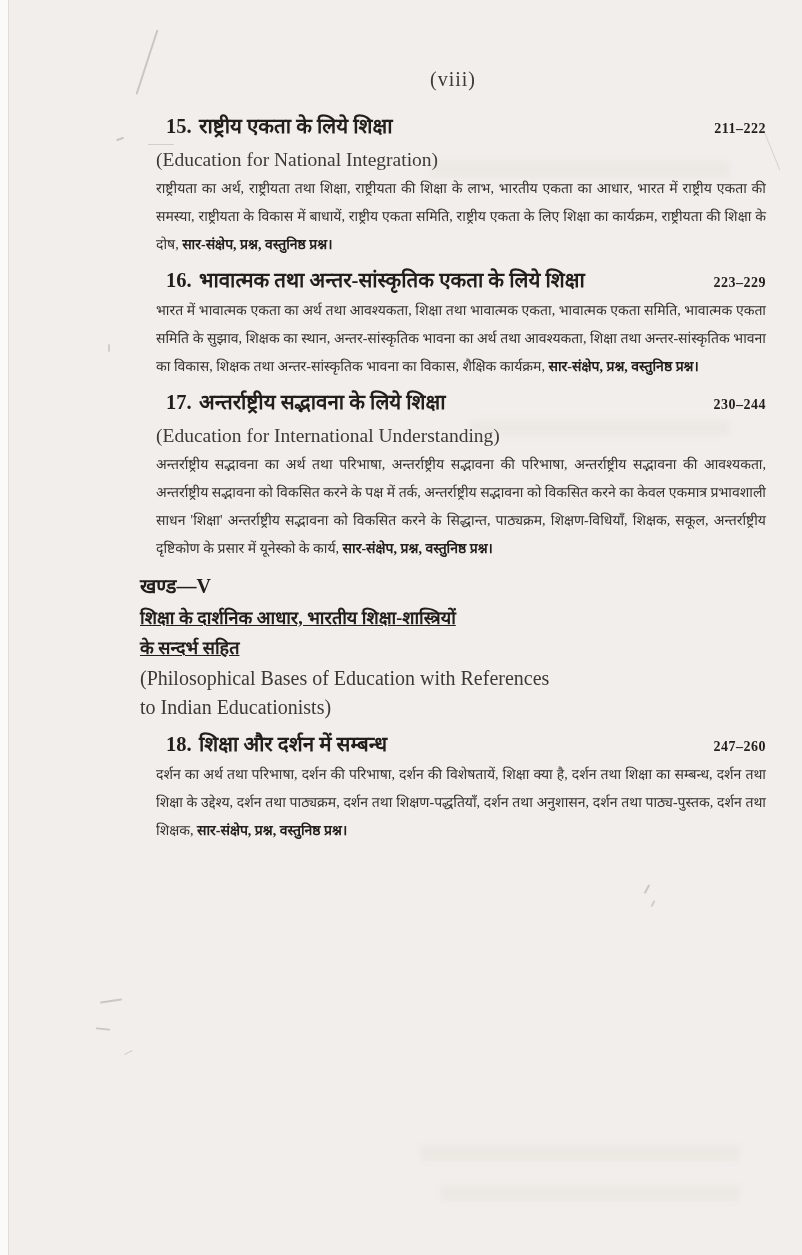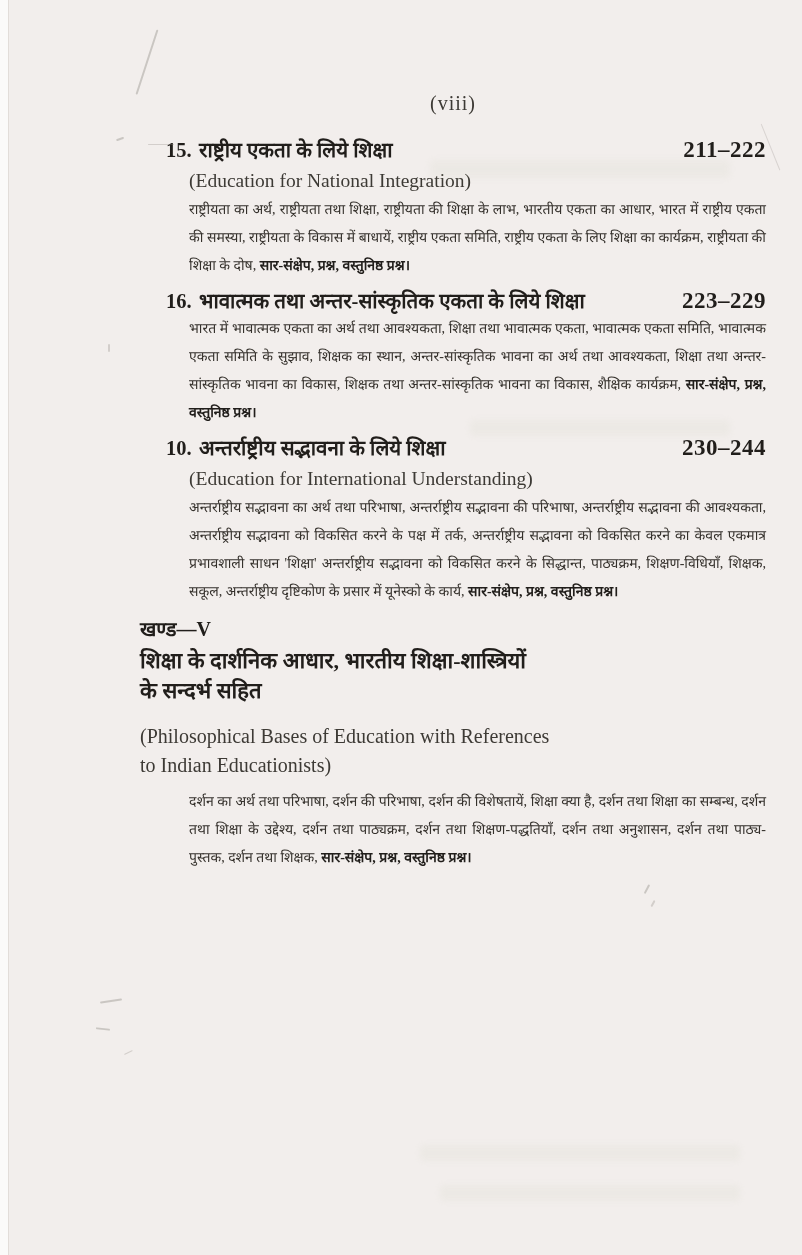--- a/index.html
+++ b/index.html
@@ -15,39 +15,39 @@
     background:var(--paper);
     font-family:"Liberation Serif","DejaVu Serif",serif;
     color:var(--ink);
     position:relative;
     overflow:hidden;
   }
   
   .paper-edge{position:absolute;left:0;top:0;width:8px;height:100%;background:var(--edge);}
   .paper-edge-line{position:absolute;left:8px;top:0;width:1px;height:100%;background:#dcd6d1;opacity:.7;}
 
-  .content{position:absolute;left:140px;top:92px;width:626px;}
+  .content{position:absolute;left:140px;top:68px;width:626px;}
 
   .folio{text-align:center;font-size:20px;letter-spacing:1px;color:var(--ink-soft);margin-bottom:21px;}
 
   .entry{margin-bottom:7px;}
   .entry-head{display:flex;align-items:baseline;font-weight:bold;font-size:20.5px;line-height:28px;color:var(--ink-bold);margin-left:26px;}
   .num{width:33px;flex:none;}
   .title-hi{padding-right:8px;}
-  .pages{margin-left:auto;font-size:23px;letter-spacing:.5px;white-space:nowrap;}
-  .entry-body{margin-left:49px;}
+  .pages{margin-left:auto;font-size:14px;letter-spacing:.5px;white-space:nowrap;}
+  .entry-body{margin-left:16px;}
   .title-en{font-size:19.5px;line-height:28px;margin:3px 0 1px;color:var(--ink-soft);}
   .desc{margin:0;font-size:14px;line-height:28px;text-align:justify;color:var(--ink);}
   .desc .bold-tail{font-weight:bold;color:var(--ink-bold);}
 
   .section-header{text-align:left;margin:10px 0 8px;}
   .section-label{font-weight:bold;font-size:20px;line-height:26px;margin-bottom:4px;color:var(--ink-bold);}
-  .section-title-hi{font-weight:bold;font-size:22px;line-height:30px;color:var(--ink-bold);}
+  .section-title-hi{font-weight:bold;font-size:18px;line-height:30px;color:var(--ink-bold);text-decoration:underline;}
   .section-title-en{font-size:20px;line-height:29px;color:var(--ink-soft);}
-  .section-title-en.first{margin-top:16px;}
+  .section-title-en.first{margin-top:1px;}
 
   
   .mark{position:absolute;background:#8a857f;opacity:.38;border-radius:1px;}
   .ghost{position:absolute;background:#b9bfa6;opacity:.10;filter:blur(3px);border-radius:4px;}
 </style>
 </head>
 <body>
 
 <div class="paper-edge"></div>
 <div class="paper-edge-line"></div>
@@ -74,39 +74,44 @@
       <span class="title-hi">भावात्मक तथा अन्तर-सांस्कृतिक एकता के लिये शिक्षा</span>
       <span class="pages">223–229</span>
     </div>
     <div class="entry-body">
       <p class="desc"><span>भारत में भावात्मक एकता का अर्थ तथा आवश्यकता, शिक्षा तथा भावात्मक एकता, भावात्मक एकता समिति, भावात्मक एकता समिति के सुझाव, शिक्षक का स्थान, अन्तर-सांस्कृतिक भावना का अर्थ तथा आवश्यकता, शिक्षा तथा अन्तर-सांस्कृतिक भावना का विकास, शिक्षक तथा अन्तर-सांस्कृतिक भावना का विकास, शैक्षिक कार्यक्रम,</span> <span class="bold-tail">सार-संक्षेप, प्रश्न, वस्तुनिष्ठ प्रश्न।</span></p>
     </div>
   </div>
 
   <div class="entry">
     <div class="entry-head">
-      <span class="num">10.</span>
+      <span class="num">17.</span>
       <span class="title-hi">अन्तर्राष्ट्रीय सद्भावना के लिये शिक्षा</span>
       <span class="pages">230–244</span>
     </div>
     <div class="entry-body">
       <div class="title-en">(Education for International Understanding)</div>
       <p class="desc"><span>अन्तर्राष्ट्रीय सद्भावना का अर्थ तथा परिभाषा, अन्तर्राष्ट्रीय सद्भावना की परिभाषा, अन्तर्राष्ट्रीय सद्भावना की आवश्यकता, अन्तर्राष्ट्रीय सद्भावना को विकसित करने के पक्ष में तर्क, अन्तर्राष्ट्रीय सद्भावना को विकसित करने का केवल एकमात्र प्रभावशाली साधन 'शिक्षा' अन्तर्राष्ट्रीय सद्भावना को विकसित करने के सिद्धान्त, पाठ्यक्रम, शिक्षण-विधियाँ, शिक्षक, सकूल, अन्तर्राष्ट्रीय दृष्टिकोण के प्रसार में यूनेस्को के कार्य,</span> <span class="bold-tail">सार-संक्षेप, प्रश्न, वस्तुनिष्ठ प्रश्न।</span></p>
     </div>
   </div>
 
   <div class="section-header">
     <div class="section-label">खण्ड—V</div>
     <div class="section-title-hi">शिक्षा के दार्शनिक आधार, भारतीय शिक्षा-शास्त्रियों</div>
     <div class="section-title-hi">के सन्दर्भ सहित</div>
     <div class="section-title-en first">(Philosophical Bases of Education with References</div>
     <div class="section-title-en">to Indian Educationists)</div>
   </div>
 
   <div class="entry">
+    <div class="entry-head">
+      <span class="num">18.</span>
+      <span class="title-hi">शिक्षा और दर्शन में सम्बन्ध</span>
+      <span class="pages">247–260</span>
+    </div>
     <div class="entry-body">
       <p class="desc"><span>दर्शन का अर्थ तथा परिभाषा, दर्शन की परिभाषा, दर्शन की विशेषतायें, शिक्षा क्या है, दर्शन तथा शिक्षा का सम्बन्ध, दर्शन तथा शिक्षा के उद्देश्य, दर्शन तथा पाठ्यक्रम, दर्शन तथा शिक्षण-पद्धतियाँ, दर्शन तथा अनुशासन, दर्शन तथा पाठ्य-पुस्तक, दर्शन तथा शिक्षक,</span> <span class="bold-tail">सार-संक्षेप, प्रश्न, वस्तुनिष्ठ प्रश्न।</span></p>
     </div>
   </div>
 
 </div>
 
 <div class="mark" style="left:146px;top:28px;width:1.5px;height:68px;transform:rotate(18deg);"></div>
 <div class="mark" style="left:116px;top:138px;width:8px;height:1.5px;transform:rotate(-20deg);"></div>
 <div class="mark" style="left:148px;top:144px;width:26px;height:1.3px;opacity:.3;"></div>

